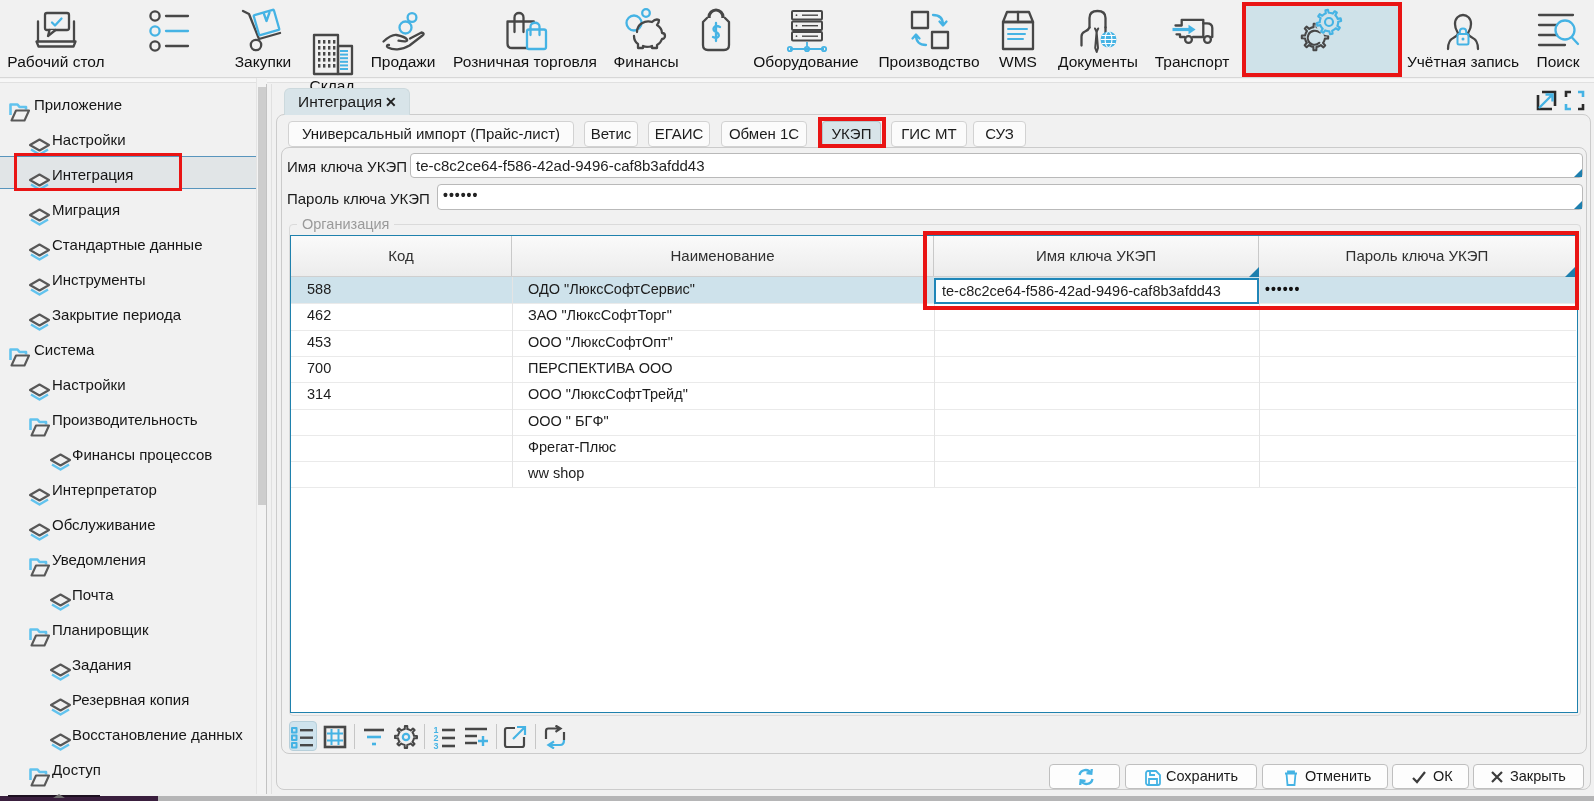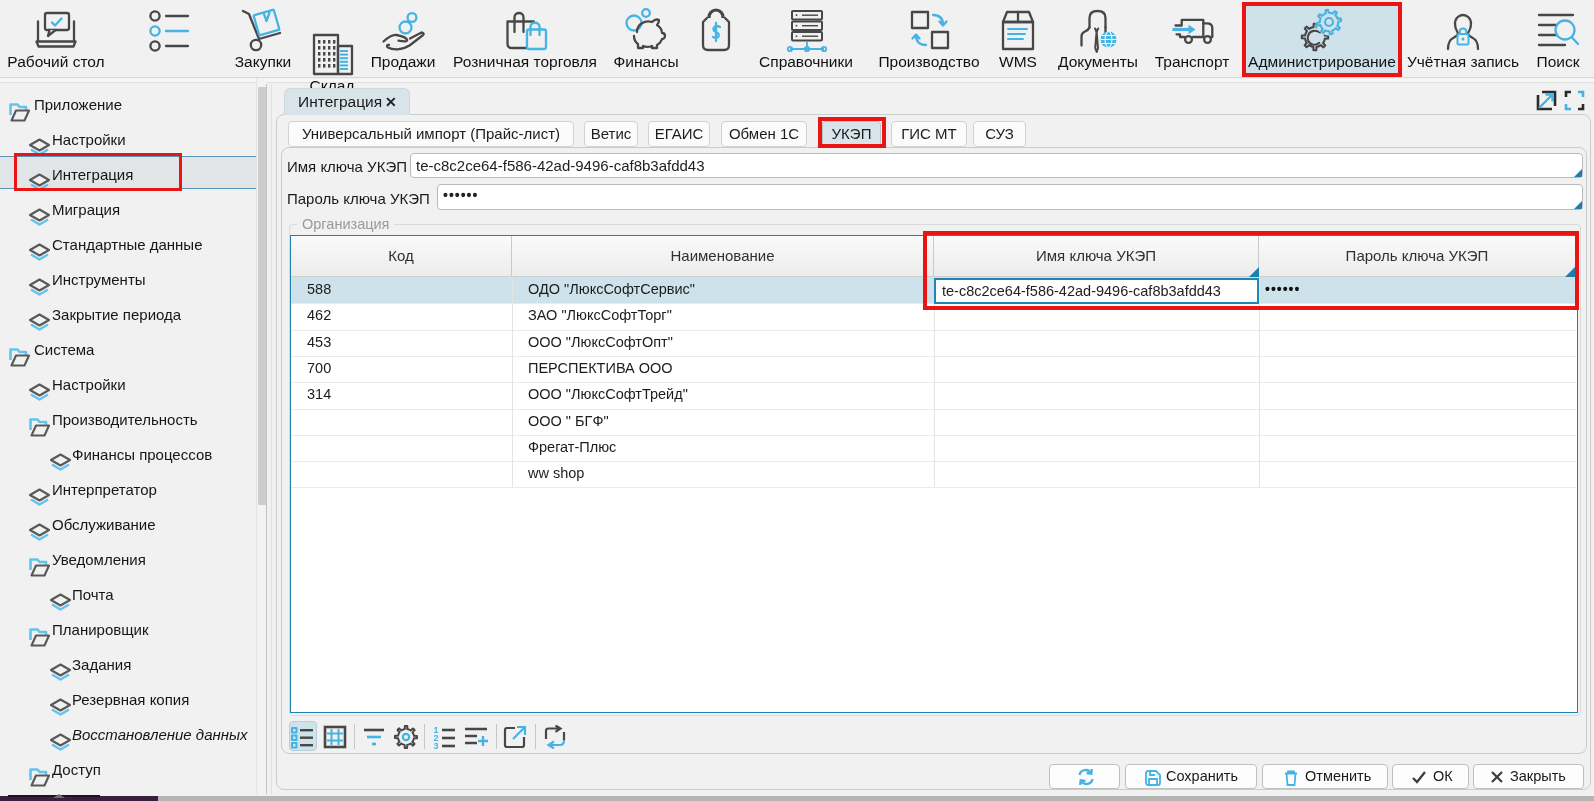--- a/index.html
+++ b/index.html
@@ -136,21 +136,21 @@
       <path d="M19 17.7 H35" stroke="#474747" stroke-width="1.4"></path>
       <rect x="9" y="24.0" width="30" height="8.5" rx="1" stroke="#474747" stroke-width="2" fill="none" stroke-linecap="round" stroke-linejoin="round"></rect>
       <circle cx="13.5" cy="28.2" r="0.9" fill="#474747"></circle>
       <path d="M19 28.2 H35" stroke="#474747" stroke-width="1.4"></path>
 <path d="M7 41 H41" stroke="#45b3e4" stroke-width="1.8"></path>
 <circle cx="7" cy="41" r="2.2" stroke="#45b3e4" stroke-width="1.8" fill="none"></circle>
 <circle cx="24" cy="41" r="2.2" stroke="#45b3e4" stroke-width="1.8" fill="none"></circle>
 <circle cx="41" cy="41" r="2.2" stroke="#45b3e4" stroke-width="1.8" fill="none"></circle>
 <path d="M24 38.8 V34" stroke="#45b3e4" stroke-width="1.8"></path>
     </svg>
-    <div class="lbl">Справочники</div>
+    <div class="lbl">Оборудование</div>
   </div>
 <div class="titem" style="left:849px;width:160px;">
     <svg width="46" height="46" viewBox="0 0 46 46" fill="none">
 <rect x="6" y="4" width="16" height="16" stroke="#474747" stroke-width="2.3" fill="none" stroke-linecap="round" stroke-linejoin="round"></rect>
 <rect x="26" y="24" width="16" height="16" stroke="#474747" stroke-width="2.3" fill="none" stroke-linecap="round" stroke-linejoin="round"></rect>
 <path d="M27 7 C34 7 37 10 37 17 M33.5 13.5 L37 17.5 L40.5 13.5" stroke="#45b3e4" stroke-width="2.3" fill="none" stroke-linecap="round" stroke-linejoin="round"></path>
 <path d="M20 37 C13 37 10 34 10 27 M6.5 30.5 L10 26.5 L13.5 30.5" stroke="#45b3e4" stroke-width="2.3" fill="none" stroke-linecap="round" stroke-linejoin="round"></path>
     </svg>
     <div class="lbl">Производство</div>
   </div>
@@ -189,21 +189,20 @@
     <div class="lbl">Транспорт</div>
   </div>
 <div class="titem" style="left:1242px;width:160px;">
     <svg width="46" height="46" viewBox="0 0 46 46" fill="none">
       <path d="M25.21 32.89 A10 10 0 0 1 24.05 34.94 L26.22 37.36 A13.2 13.2 0 0 1 24.21 39.34 L21.82 37.13 A10 10 0 0 1 19.76 38.27 A10 10 0 0 1 17.49 38.89 L17.31 42.13 A13.2 13.2 0 0 1 14.49 42.11 L14.36 38.87 A10 10 0 0 1 12.11 38.21 A10 10 0 0 1 10.06 37.05 L7.64 39.22 A13.2 13.2 0 0 1 5.66 37.21 L7.87 34.82 A10 10 0 0 1 6.73 32.76 A10 10 0 0 1 6.11 30.49 L2.87 30.31 A13.2 13.2 0 0 1 2.89 27.49 L6.13 27.36 A10 10 0 0 1 6.79 25.11 A10 10 0 0 1 7.95 23.06 L5.78 20.64 A13.2 13.2 0 0 1 7.79 18.66 L10.18 20.87 A10 10 0 0 1 12.24 19.73 A10 10 0 0 1 14.51 19.11 L14.69 15.87 A13.2 13.2 0 0 1 17.51 15.89 L17.64 19.13 A10 10 0 0 1 19.89 19.79 A10 10 0 0 1 21.94 20.95 L24.36 18.78 A13.2 13.2 0 0 1 26.34 20.79 L24.13 23.18 A10 10 0 0 1 25.27 25.24 A10 10 0 0 1 25.89 27.51 L29.13 27.69 A13.2 13.2 0 0 1 29.11 30.51 L25.87 30.64 A10 10 0 0 1 25.21 32.89 Z" stroke="#474747" stroke-width="2.1" fill="none" stroke-linejoin="round"></path>
       <path d="M21 24.5 C17 21.5 11.5 22.5 9.5 26.5 C7.5 30.5 9.5 35.5 13.5 36.5 C16 37.2 18.5 36.5 20.3 34.8" stroke="#474747" stroke-width="2.1" fill="none" stroke-linecap="round"></path>
       <circle cx="30" cy="14" r="13.5" fill="#cfe2e9"></circle>
       <path d="M39.02 15.83 A9.2 9.2 0 0 1 38.34 17.88 L40.79 19.69 A12.2 12.2 0 0 1 39.33 21.86 L36.73 20.27 A9.2 9.2 0 0 1 35.08 21.67 A9.2 9.2 0 0 1 33.15 22.64 L33.60 25.66 A12.2 12.2 0 0 1 31.04 26.16 L30.33 23.19 A9.2 9.2 0 0 1 28.17 23.02 A9.2 9.2 0 0 1 26.12 22.34 L24.31 24.79 A12.2 12.2 0 0 1 22.14 23.33 L23.73 20.73 A9.2 9.2 0 0 1 22.33 19.08 A9.2 9.2 0 0 1 21.36 17.15 L18.34 17.60 A12.2 12.2 0 0 1 17.84 15.04 L20.81 14.33 A9.2 9.2 0 0 1 20.98 12.17 A9.2 9.2 0 0 1 21.66 10.12 L19.21 8.31 A12.2 12.2 0 0 1 20.67 6.14 L23.27 7.73 A9.2 9.2 0 0 1 24.92 6.33 A9.2 9.2 0 0 1 26.85 5.36 L26.40 2.34 A12.2 12.2 0 0 1 28.96 1.84 L29.67 4.81 A9.2 9.2 0 0 1 31.83 4.98 A9.2 9.2 0 0 1 33.88 5.66 L35.69 3.21 A12.2 12.2 0 0 1 37.86 4.67 L36.27 7.27 A9.2 9.2 0 0 1 37.67 8.92 A9.2 9.2 0 0 1 38.64 10.85 L41.66 10.40 A12.2 12.2 0 0 1 42.16 12.96 L39.19 13.67 A9.2 9.2 0 0 1 39.02 15.83 Z" stroke="#45b3e4" stroke-width="2.1" fill="#cfe2e9" stroke-linejoin="round"></path>
       <circle cx="30" cy="14" r="4" stroke="#45b3e4" stroke-width="2.1" fill="none"></circle>
     </svg>
-    <div class="lbl">Администрирование</div>
   </div>
 <div class="titem" style="left:1383px;width:160px;">
     <svg width="46" height="46" viewBox="0 0 46 46" fill="none">
 <path d="M15 16 C15 4 31 4 31 16 C31 21 29 23 28 25 C28 27 29 28 32 29.5 C36 31.5 38 34 38 41 M8 41 C8 34 10 31.5 14 29.5 C17 28 18 27 18 25 C17 23 15 21 15 16" stroke="#474747" stroke-width="2.3" fill="none" stroke-linecap="round" stroke-linejoin="round"></path>
 <rect x="17.5" y="26" width="11" height="10.5" rx="1.5" stroke="#45b3e4" stroke-width="2" fill="none" stroke-linecap="round" stroke-linejoin="round"></rect>
 <path d="M19.8 26 V23.5 C19.8 19.5 26.2 19.5 26.2 23.5 V26" stroke="#45b3e4" stroke-width="2" fill="none" stroke-linecap="round" stroke-linejoin="round"></path>
 <circle cx="23" cy="31" r="1.5" fill="#45b3e4"></circle>
     </svg>
     <div class="lbl">Учётная запись</div>
   </div>
@@ -372,21 +371,21 @@
   </div>
 <div class="tnode" style="left:0;top:682px;width:257px;">
     <span style="position:absolute;left:50px;top:8px;line-height:0;">
       <svg width="21" height="19" viewBox="0 0 21 19" fill="none">
 <path d="M2 11.5 L10.5 16.5 L19 11.5" stroke="#62c3ee" stroke-width="2.5" fill="none" stroke-linejoin="round"></path>
 <path d="M10.5 1.5 L20 7 L10.5 12.5 L1 7 Z" stroke="#585858" stroke-width="2.1" fill="#f1f1f1" stroke-linejoin="round"></path>
       </svg>
     </span>
     <span style="position:absolute;left:72px;">Резервная копия</span>
   </div>
-<div class="tnode" style="left:0;top:717px;width:257px;font-style:italic;">
+<div class="tnode" style="left:0;top:717px;width:257px;">
     <span style="position:absolute;left:50px;top:8px;line-height:0;">
       <svg width="21" height="19" viewBox="0 0 21 19" fill="none">
 <path d="M2 11.5 L10.5 16.5 L19 11.5" stroke="#62c3ee" stroke-width="2.5" fill="none" stroke-linejoin="round"></path>
 <path d="M10.5 1.5 L20 7 L10.5 12.5 L1 7 Z" stroke="#585858" stroke-width="2.1" fill="#f1f1f1" stroke-linejoin="round"></path>
       </svg>
     </span>
     <span style="position:absolute;left:72px;">Восстановление данных</span>
   </div>
 <div class="tnode" style="left:0;top:752px;width:257px;">
     <span style="position:absolute;left:29px;top:8px;line-height:0;">

